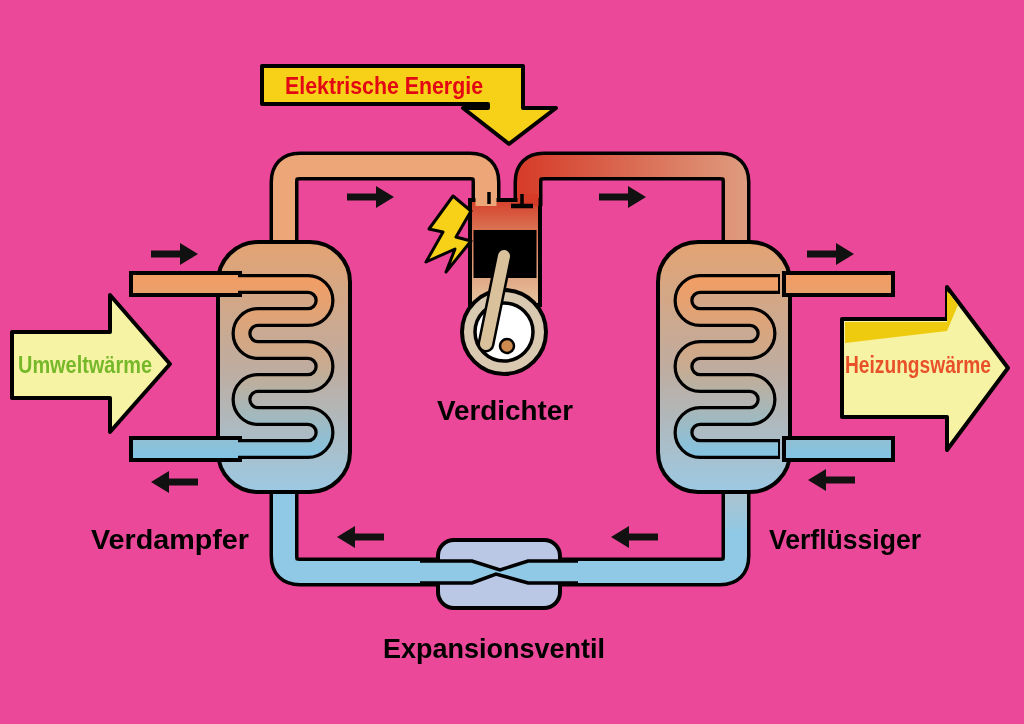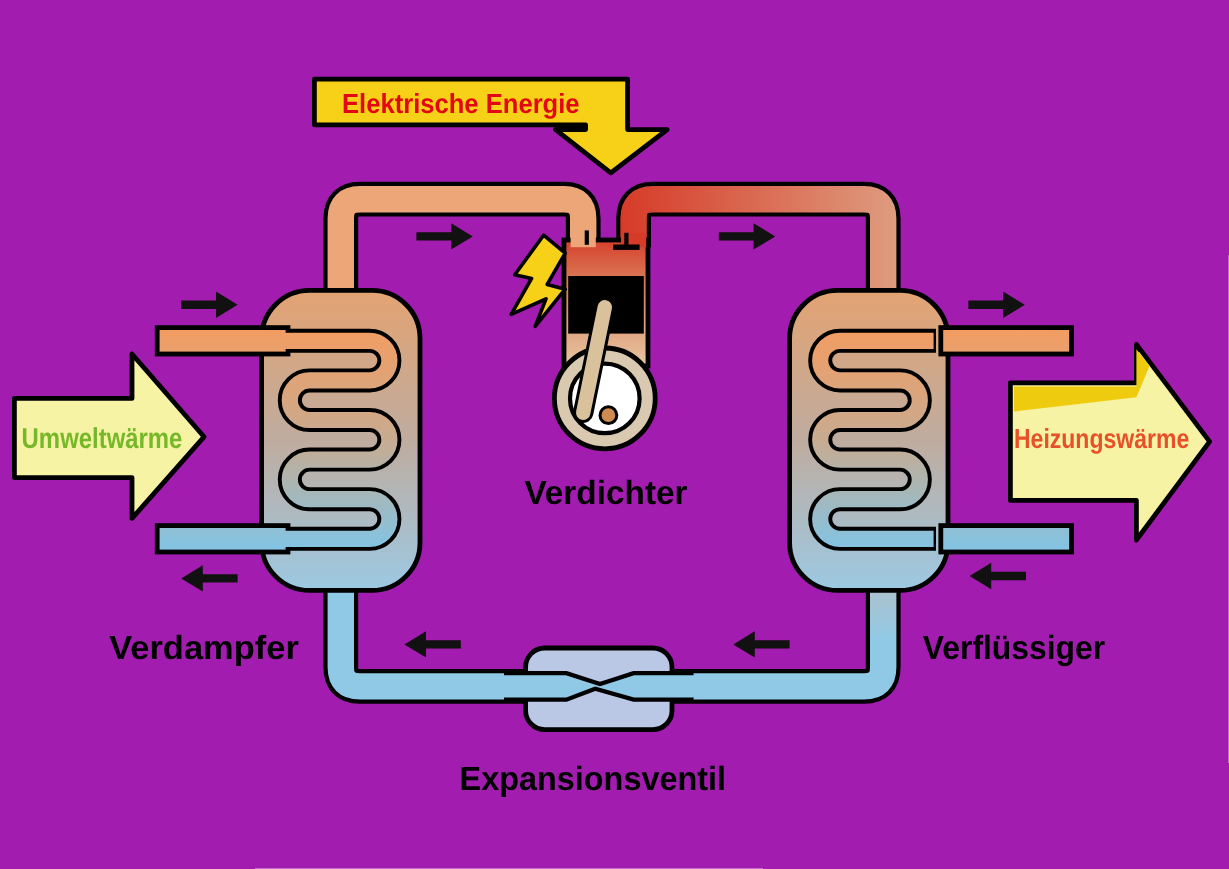--- a/index.html
+++ b/index.html
@@ -1,16 +1,16 @@
 <!DOCTYPE html>
 <html><head>
 <meta charset="utf-8">
 <style>
   html,body{margin:0;padding:0;background:#ffffff;}
-  .stage{width:1024px;height:724px;position:relative;background:#a21caf;overflow:hidden;}
+  .stage{width:1024px;height:724px;position:relative;background:#ec4899;overflow:hidden;}
   svg{display:block;}
   .lbl{font-family:"Liberation Sans",sans-serif;font-weight:bold;}
 </style>
 </head>
 <body>
 
 <div class="stage">
 <svg width="1024" height="724" viewBox="0 0 1024 724">
   <defs>
     <linearGradient id="gradVessel" gradientUnits="userSpaceOnUse" x1="0" y1="242" x2="0" y2="492">

